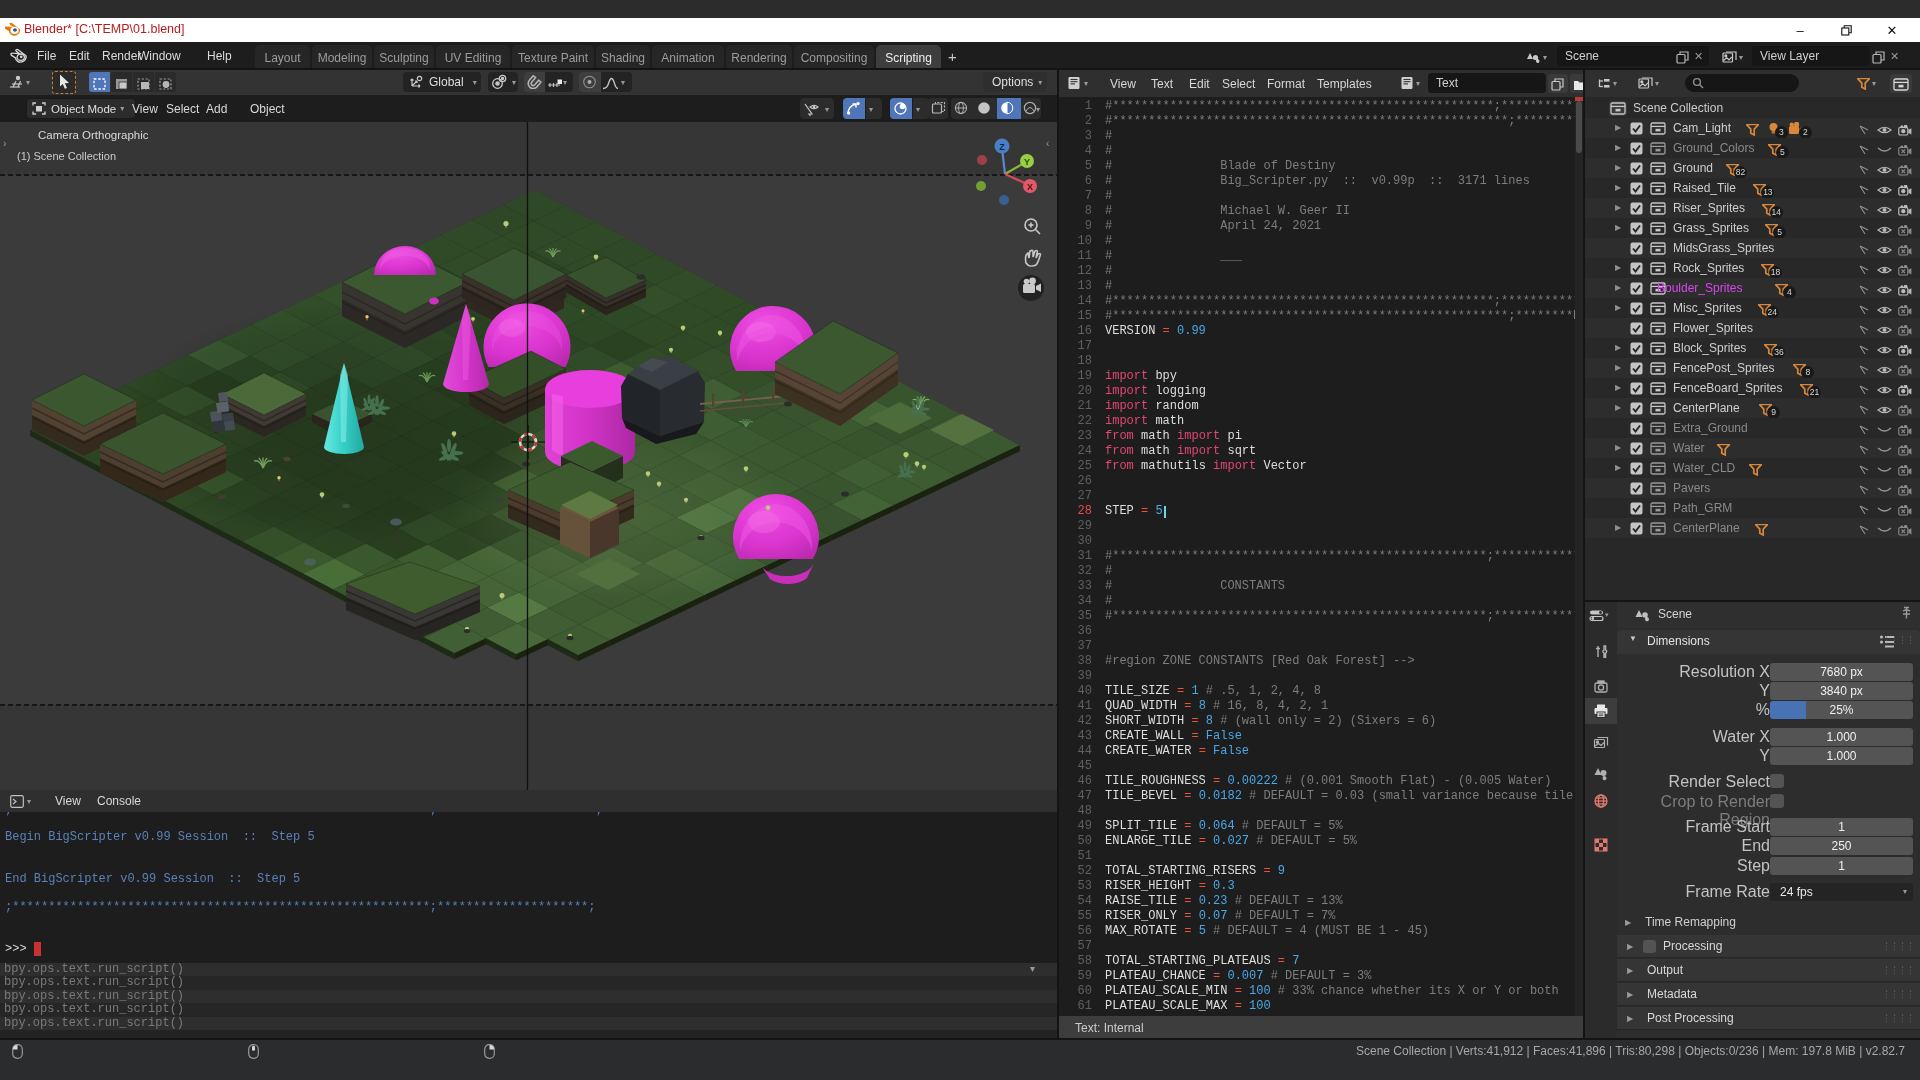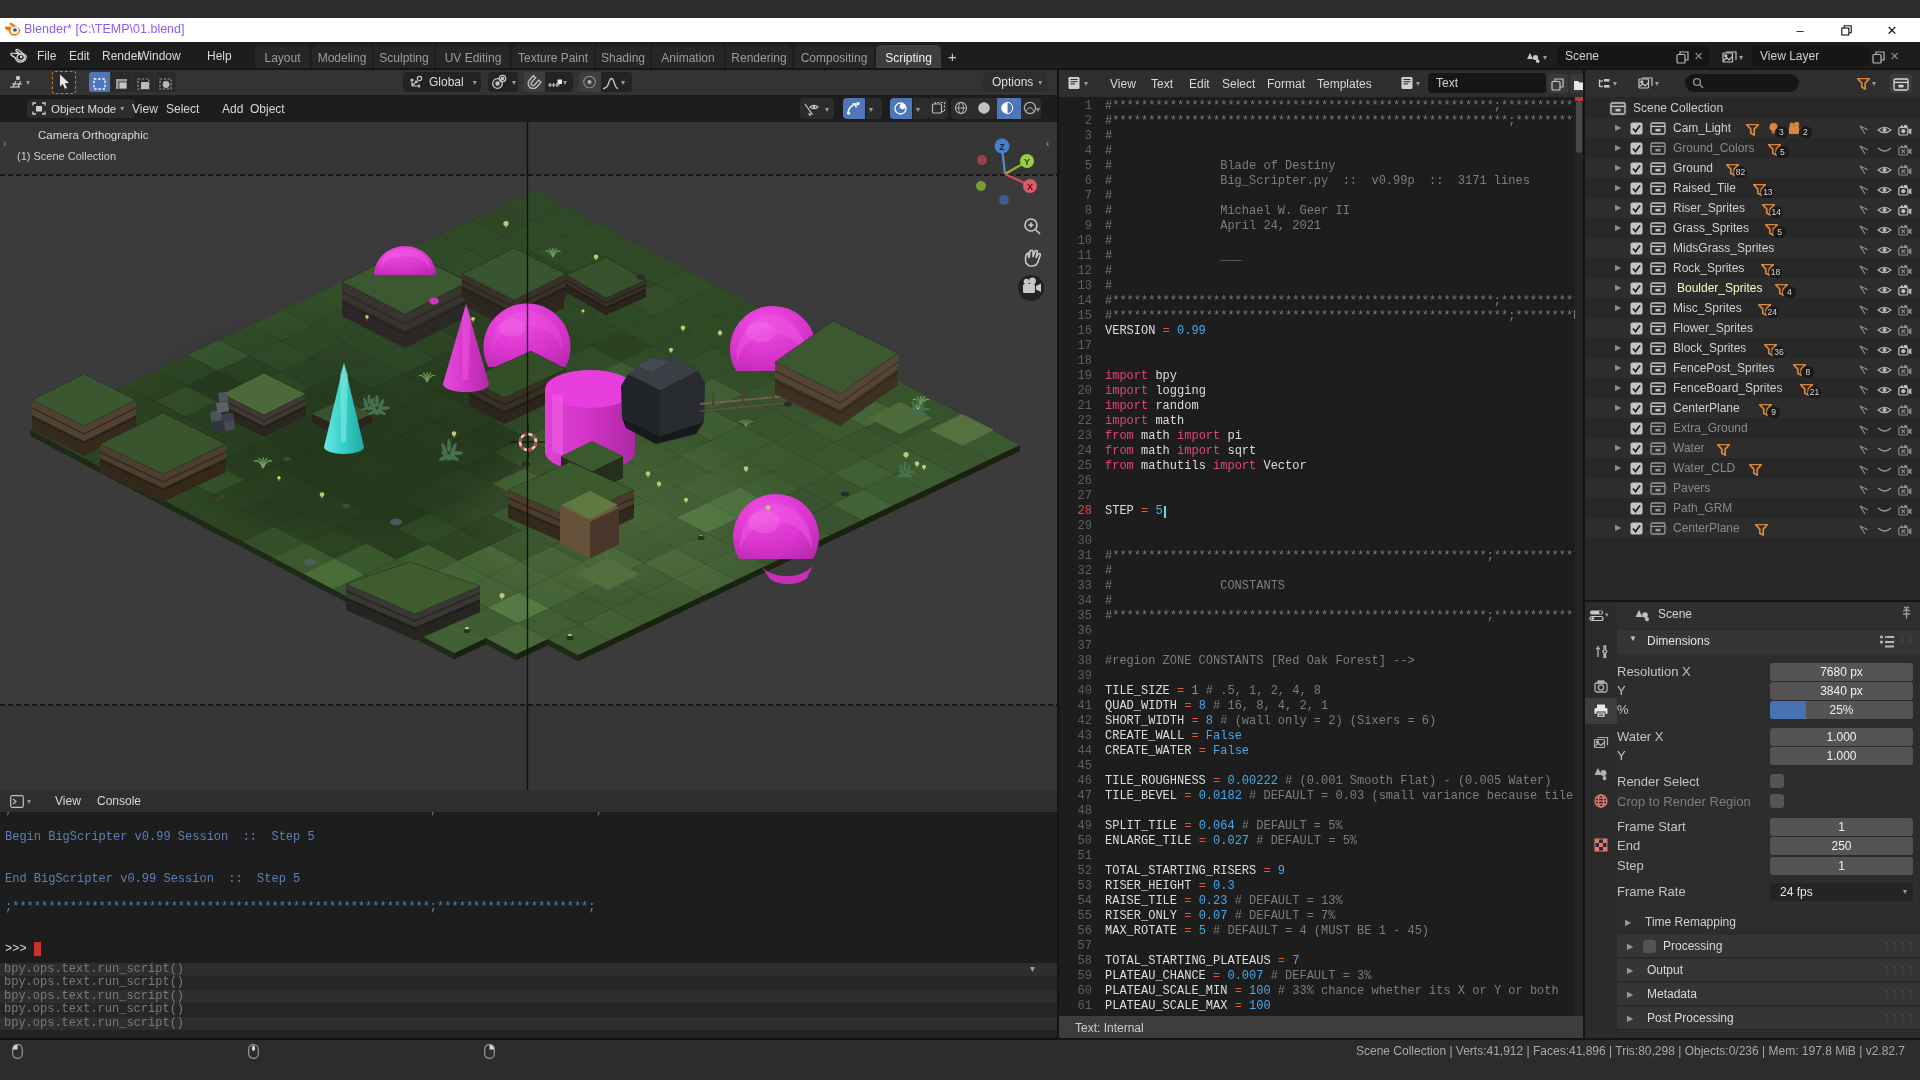--- a/index.html
+++ b/index.html
@@ -2,21 +2,21 @@
 <html><head><meta charset="utf-8"><style>
 html,body{margin:0;padding:0;width:1920px;height:1080px;overflow:hidden;background:#232323;
 font-family:"Liberation Sans",sans-serif;-webkit-font-smoothing:antialiased}
 *{box-sizing:border-box}
 .abs{position:absolute}
 .mtx{position:absolute;top:0;height:100%;display:flex;align-items:center;color:#d8d8d8;font-size:12px}
 .chev{color:#9a9a9a;font-size:8px;margin-left:4px}
 
 #ts{left:0;top:0;width:1920px;height:18px;background:#2c2c2c}
 #tb{left:0;top:18px;width:1920px;height:24px;background:#ffffff}
-#tb .t{position:absolute;left:24px;top:4px;color:#8b5cf6;font-size:12.5px}
+#tb .t{position:absolute;left:24px;top:4px;color:#b91c1c;font-size:12.5px}
 .wbtn{position:absolute;top:0;width:46px;height:24px;color:#111;display:flex;align-items:center;justify-content:center;font-size:13px}
 
 #mb{left:0;top:42px;width:1920px;height:28px;background:#1d1d1d}
 .menu{position:absolute;top:0;height:28px;display:flex;align-items:center;color:#dadada;font-size:12px}
 .wtab{position:absolute;top:3px;height:25px;background:#262626;border-radius:5px 5px 0 0;color:#9c9c9c;font-size:12px;display:flex;align-items:center;justify-content:center}
 .wtab.act{background:#3e3e3e;color:#f0f0f0}
 .selfield{position:absolute;top:4px;height:20px;background:#161616;border-radius:4px;color:#d0d0d0;font-size:12px;display:flex;align-items:center}
 
 #toolrow{left:0;top:70px;width:1057px;height:25px;background:#333333}
 #vph{left:0;top:95px;width:1057px;height:27px;background:#1d1d1d}
@@ -43,21 +43,21 @@
 .orow{position:absolute;left:0;width:335px;height:20px}
 .otx{position:absolute;top:3px;font-size:12px}
 .oarr{position:absolute;top:5px;color:#8f8f8f;font-size:8px}
 .oic{position:absolute}
 .obb{position:absolute;top:8px;width:13px;height:13px;background:#191919;border-radius:7px;color:#d8d8d8;font-size:8.5px;text-align:center;line-height:13px}
 
 #ptabs{left:1585px;top:602px;width:32px;height:438px;background:#2b2b2b}
 .ptab{position:absolute;left:0;width:32px;height:26px;display:flex;align-items:center;justify-content:center}
 #props{left:1617px;top:602px;width:303px;height:438px;background:#2d2d2d}
 #ph{left:1617px;top:602px;width:303px;height:26px;background:#2f2f2f}
-.plab{position:absolute;left:0;width:145px;text-align:left;font-size:13px;height:18px;line-height:18px}
+.plab{position:absolute;left:8px;width:145px;text-align:right;font-size:16px;height:18px;line-height:18px}
 .pval{position:absolute;left:153px;width:143px;height:18px;background:#545454;border-radius:3px;color:#f0f0f0;font-size:12px;text-align:center;line-height:18px;overflow:hidden}
 .pblue{position:absolute;left:0;top:0;height:18px;background:#4772b3;border-radius:3px 0 0 3px}
 .pval span{position:relative}
 .pchk{position:absolute;left:153px;width:14px;height:14px;background:#545454;border-radius:3px}
 .pdrop{position:absolute;left:153px;width:143px;height:18px;background:#242424;border-radius:3px;color:#e8e8e8;font-size:12px;line-height:18px;padding-left:10px}
 .pdrop .chev{position:absolute;right:6px;top:0}
 .pexp{position:absolute;left:8px;color:#d0d0d0;font-size:12px}
 .parr{position:absolute;color:#9a9a9a;font-size:8px;top:3px}
 .pcol{position:absolute;left:0px;width:303px;height:23px;background:#353535;border-bottom:1px solid #262626;color:#d8d8d8;font-size:12px;line-height:23px}
 .pcol .parr{left:10px;top:0;line-height:23px}
@@ -213,21 +213,21 @@
     <div class="ddbtn" style="left:26px;top:3px;width:110px;height:21px;padding-left:5px;background:#2c2c2c">
       <svg width="14" height="13" viewBox="0 0 14 13" fill="none" stroke="#d0d0d0" stroke-width="1.3">
         <path d="M1,3.5 L1,1 L4,1 M10,1 L13,1 L13,3.5 M13,9.5 L13,12 L10,12 M4,12 L1,12 L1,9.5"></path>
         <rect x="4" y="4" width="6" height="5.5" fill="#d0d0d0" stroke="none"></rect>
       </svg>
       <span style="margin-left:5px;font-size:11.5px">Object Mode</span>
       <span class="chev" style="margin-left:4px">▾</span>
     </div>
     <span class="mtx" style="left:132px">View</span>
     <span class="mtx" style="left:166px">Select</span>
-    <span class="mtx" style="left:222px">Add</span>
+    <span class="mtx" style="left:206px">Add</span>
     <span class="mtx" style="left:250px">Object</span>
     <span class="abs" style="left:800px;top:3px;width:34px;height:21px;background:#2c2c2c;border-radius:4px"></span>
     <span class="abs" style="left:804px;top:7px"><svg width="16" height="13" viewBox="0 0 16 13">
         <path d="M1,1 L8,11 L5,11 L6.5,13" fill="none" stroke="#c8c8c8" stroke-width="1.2"></path>
         <path d="M6,4 Q10,0.5 14,4 Q10,7.5 6,4 Z" fill="none" stroke="#c8c8c8" stroke-width="1.1"></path>
         <circle cx="10" cy="4" r="1.3" fill="#c8c8c8"></circle>
       </svg></span>
     <span class="abs" style="left:825px;top:10px;color:#999;font-size:8px">▾</span>
     <span class="abs" style="left:843px;top:3px;width:22px;height:21px;background:#4f76b8;border-radius:4px 0 0 4px"></span>
     <span class="abs" style="left:846px;top:6px"><svg width="15" height="15" viewBox="0 0 15 15">
@@ -1496,21 +1496,21 @@
       <span class="oarr" style="left:30px">▶</span>
       <span class="oic" style="left:45px;top:3px"><svg width="13" height="13" viewBox="0 0 13 13">
           <rect x="0.5" y="0.5" width="12" height="12" rx="2" fill="#c4c4c4"></rect>
           <path d="M3,6.5 L5.5,9.5 L10,3.5" stroke="#222" stroke-width="1.8" fill="none"></path>
         </svg></span>
       <span class="oic" style="left:65px;top:3px"><svg width="16" height="13" viewBox="0 0 16 13">
           <rect x="1" y="1" width="14" height="11" rx="1.5" fill="none" stroke="#c8c8c8" stroke-width="1.3"></rect>
           <line x1="1" y1="4.4" x2="15" y2="4.4" stroke="#c8c8c8" stroke-width="1.3"></line>
           <rect x="5.5" y="6.8" width="5" height="2.6" fill="#c8c8c8"></rect>
         </svg></span>
-      <span class="otx" style="left:92px;color:#fef9c3">Boulder_Sprites</span>
+      <span class="otx" style="left:72px;color:#d946ef">Boulder_Sprites</span>
       <span class="oic" style="left:190px;top:4px"><svg width="13" height="12" viewBox="0 0 13 12">
           <path d="M0.5,0.5 L12.5,0.5 L8.2,5.2 L8.2,11 L4.8,9.2 L4.8,5.2 Z" fill="none" stroke="#d8873b" stroke-width="1.7"></path>
         </svg></span>
       <span class="obb" style="left:197.96px">4</span>
       <span class="oic" style="left:273px;top:4px"><svg width="12" height="12" viewBox="0 0 12 12">
           <path d="M2,2 L7,10 M2,2 L10,6" stroke="#909090" stroke-width="1.1" fill="none"></path>
         </svg></span>
       <span class="oic" style="left:292px;top:4px"><svg width="15" height="12" viewBox="0 0 15 12">
           <path d="M1,6 Q7.5,0.5 14,6 Q7.5,11.5 1,6 Z" fill="none" stroke="#b8b8b8" stroke-width="1.2"></path>
           <circle cx="7.5" cy="6" r="2" fill="#b8b8b8"></circle>

